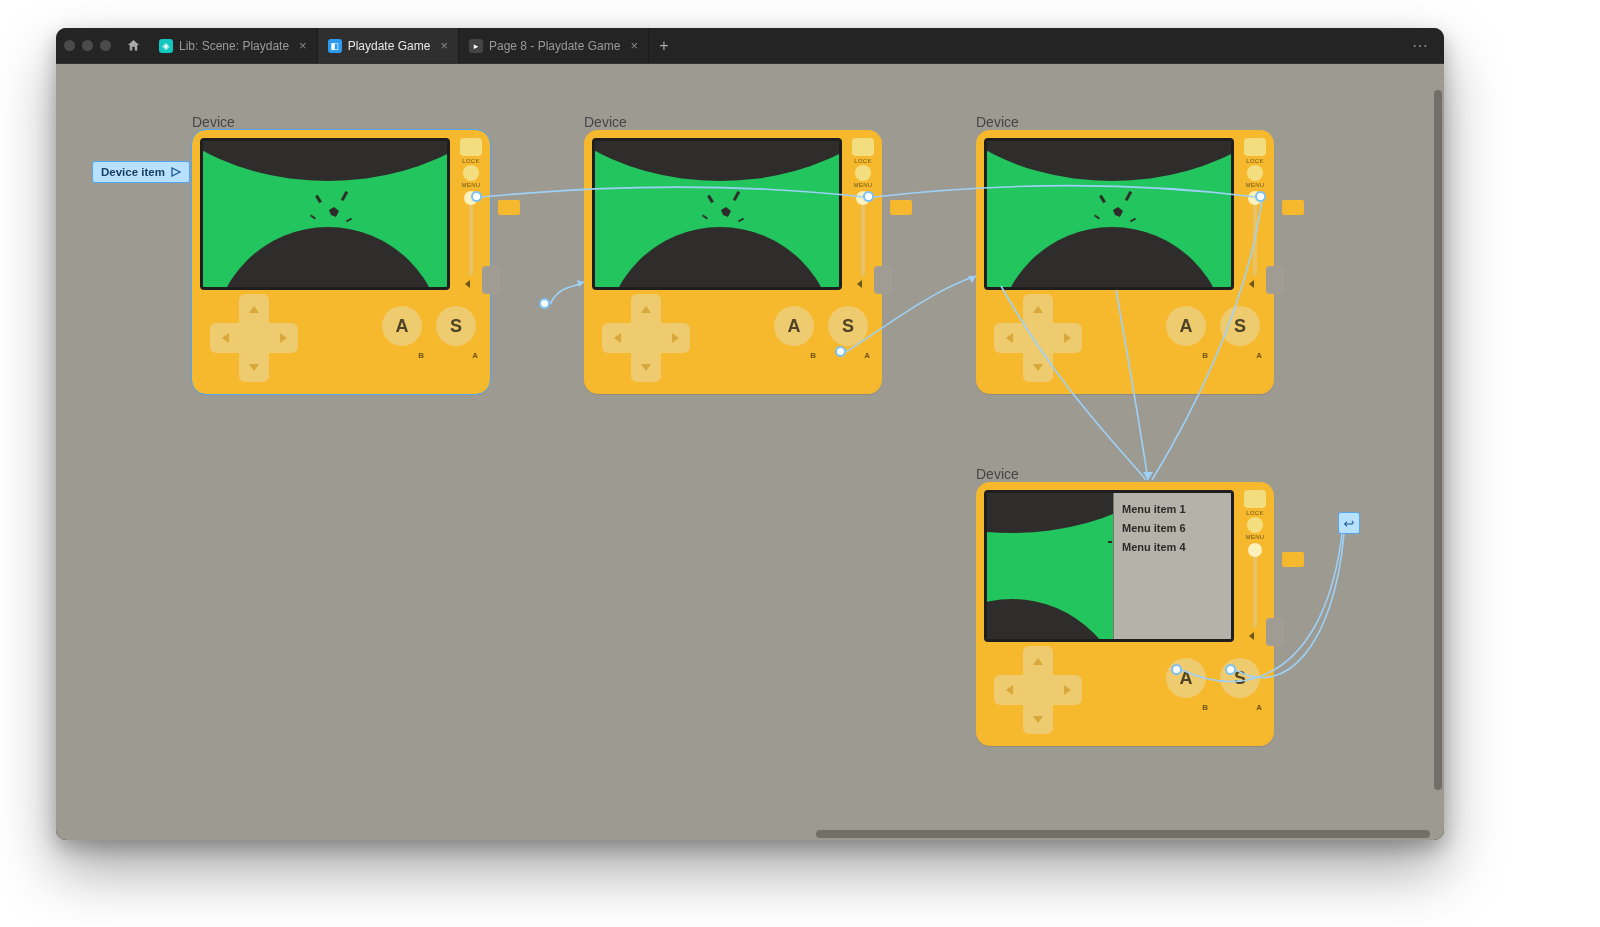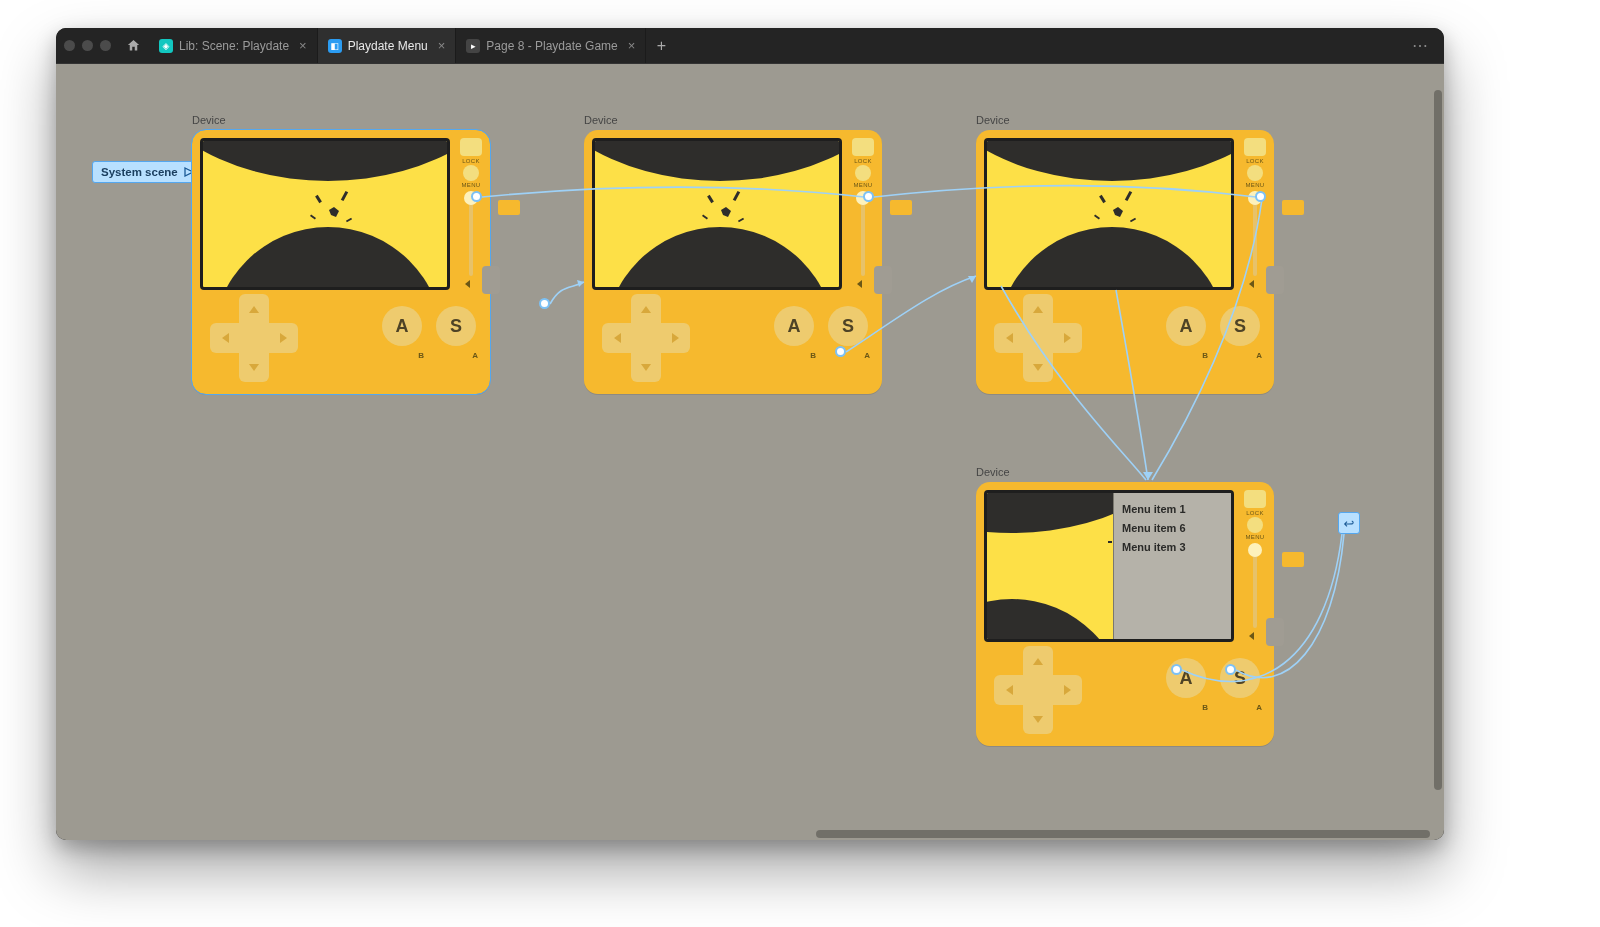--- a/index.html
+++ b/index.html
@@ -63,21 +63,21 @@
     position: absolute;
     left: 140px; top: 420px;
     font-size: 52px;
     font-weight: 800;
     color: #3a3a3a;
     letter-spacing: -1px;
   }
 
   .frame-label {
     position: absolute;
-    font-size: 11px;
+    font-size: 14px;
     color: #454545;
   }
 
   
   .flow-badge {
     position: absolute;
     left: 36px; top: 97px;
     background: #b8e0ff;
     border: 1px solid #54a7ef;
     color: #1b3f60;
@@ -95,21 +95,21 @@
     width: 298px; height: 264px;
     background: #f6b92e;
     border-radius: 14px;
     box-shadow: 0 1px 0 rgba(0,0,0,0.1);
   }
   .device.selected { outline: 1px solid #54a7ef; outline-offset: 0; }
   .screen {
     position: absolute;
     left: 8px; top: 8px;
     width: 250px; height: 152px;
-    background: #fde047;
+    background: #22c55e;
     border: 3px solid #1e1e1e;
     border-radius: 4px;
     overflow: hidden;
   }
   .screen .curve-top {
     position: absolute;
     top: -220px; left: -70px;
     width: 390px; height: 260px;
     background: #2e2d2b;
     border-radius: 50%;
@@ -257,42 +257,42 @@
         </svg>
     </div>
     <div class="tabs">
       <div class="tab">
         <span class="badge badge-cyan">◈</span>
         <span>Lib: Scene: Playdate</span>
         <span class="closex">×</span>
       </div>
       <div class="tab active">
         <span class="badge badge-blue">◧</span>
-        <span>Playdate Menu</span>
+        <span>Playdate Game</span>
         <span class="closex">×</span>
       </div>
       <div class="tab">
         <span class="badge badge-play">▸</span>
         <span>Page 8 - Playdate Game</span>
         <span class="closex">×</span>
       </div>
       <div class="tab-plus">+</div>
     </div>
     <div class="titlebar-right">⋯</div>
   </div>
 
   <div class="canvas">
 
     <div class="frame-label" style="left:136px; top:50px;">Device</div>
     <div class="frame-label" style="left:528px; top:50px;">Device</div>
     <div class="frame-label" style="left:920px; top:50px;">Device</div>
     <div class="frame-label" style="left:920px; top:402px;">Device</div>
 
     <div class="flow-badge">
-      <span>System scene</span>
+      <span>Device item</span>
       <svg viewBox="0 0 10 10">
           <path d="M1 1 L9 5 L1 9 Z" fill="none" stroke="#1b5a95" stroke-width="1.3"></path>
         </svg>
     </div>
 
     <div class="device selected" style="left:136px; top:66px;">
       <div class="screen">
         <div class="curve-top"></div>
           <div class="curve-bottom"></div>
         <div class="speck s1"></div>
@@ -438,21 +438,21 @@
       </div>
     </div>
 
     <div class="device" style="left:920px; top:418px;">
       <div class="screen">
         <div class="curve-top" style="left:-170px;"></div>
         <div class="curve-bottom" style="left:-90px; bottom:-190px;"></div>
         <div class="menu-panel">
           <div>Menu item 1</div>
           <div>Menu item 6</div>
-          <div>Menu item 3</div>
+          <div>Menu item 4</div>
           <span class="menu-tick"></span>
         </div>
       </div>
       <div class="side-col">
         <div class="lockbtn"></div>
         <div class="tiny-label">LOCK</div>
         <div class="round-ind"></div>
         <div class="tiny-label">MENU</div>
         <div class="v-slider">
             <div class="knob"></div>

